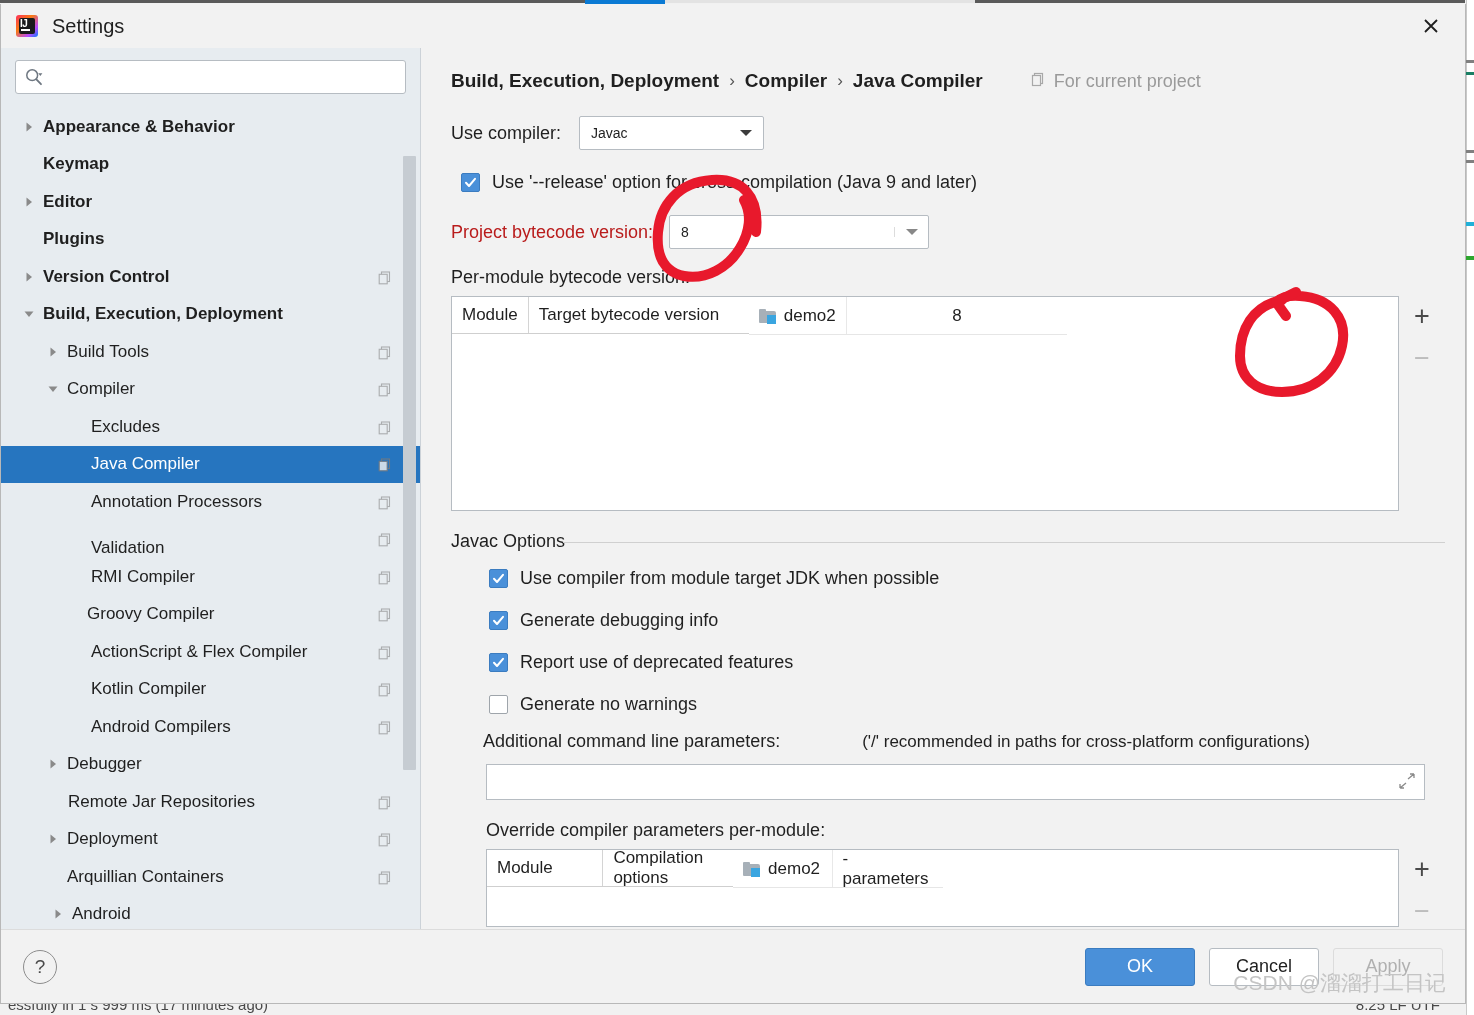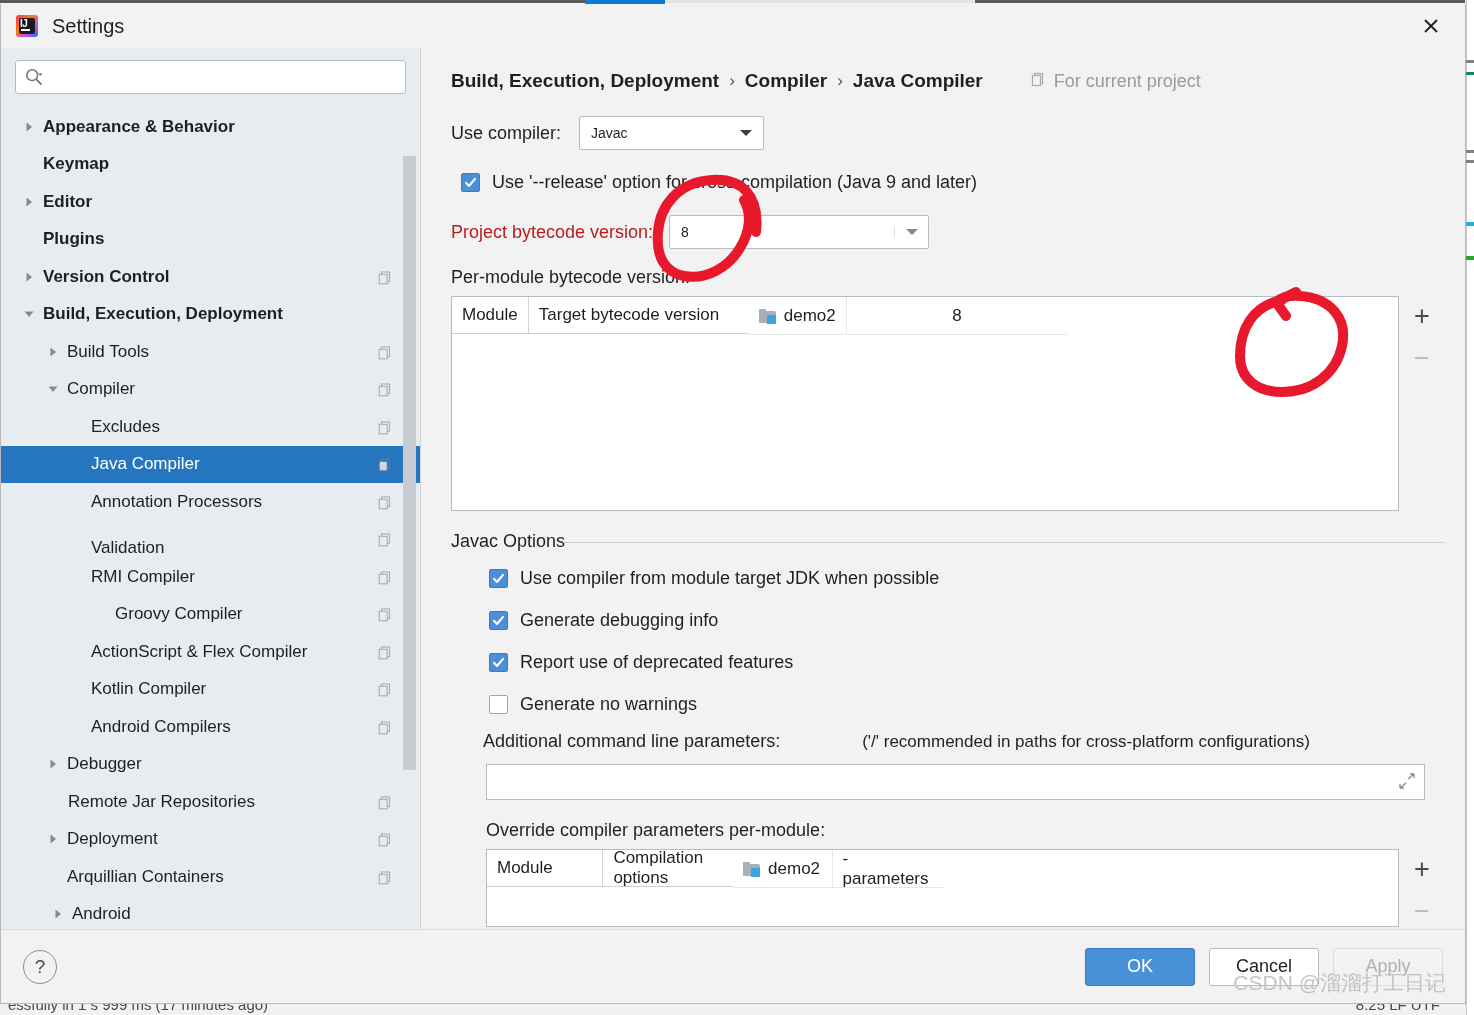--- a/index.html
+++ b/index.html
@@ -466,21 +466,21 @@
               <svg width="12" height="12" viewBox="0 0 12 12">
                 <path d="M3.5 1.5 L9 6 L3.5 10.5 Z" fill="#8a8a8a"></path>
               </svg>
             </span>
             <span>RMI Compiler</span>
             <span class="copy-badge"><svg width="14" height="14" viewBox="0 0 14 14">
                 <rect x="3.5" y="1" width="8" height="9.5" fill="none" stroke="#7a7a7a" stroke-width="1.1"></rect>
                 <rect x="1.2" y="3.3" width="8" height="9.5" fill="#e7ecf0" stroke="#7a7a7a" stroke-width="1.1"></rect>
               </svg></span>
           </div>
-          <div class="tree-item" style="padding-left: 92px;">
+          <div class="tree-item" style="padding-left: 64px;">
             <span class="tree-arrow spacer">
               <svg width="12" height="12" viewBox="0 0 12 12">
                 <path d="M3.5 1.5 L9 6 L3.5 10.5 Z" fill="#8a8a8a"></path>
               </svg>
             </span>
             <span>Groovy Compiler</span>
             <span class="copy-badge"><svg width="14" height="14" viewBox="0 0 14 14">
                 <rect x="3.5" y="1" width="8" height="9.5" fill="none" stroke="#7a7a7a" stroke-width="1.1"></rect>
                 <rect x="1.2" y="3.3" width="8" height="9.5" fill="#e7ecf0" stroke="#7a7a7a" stroke-width="1.1"></rect>
               </svg></span>

